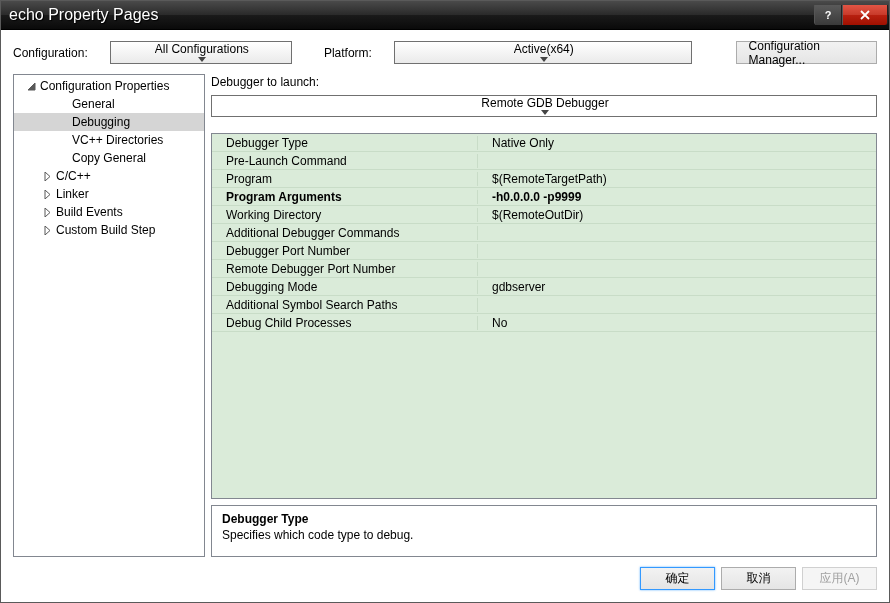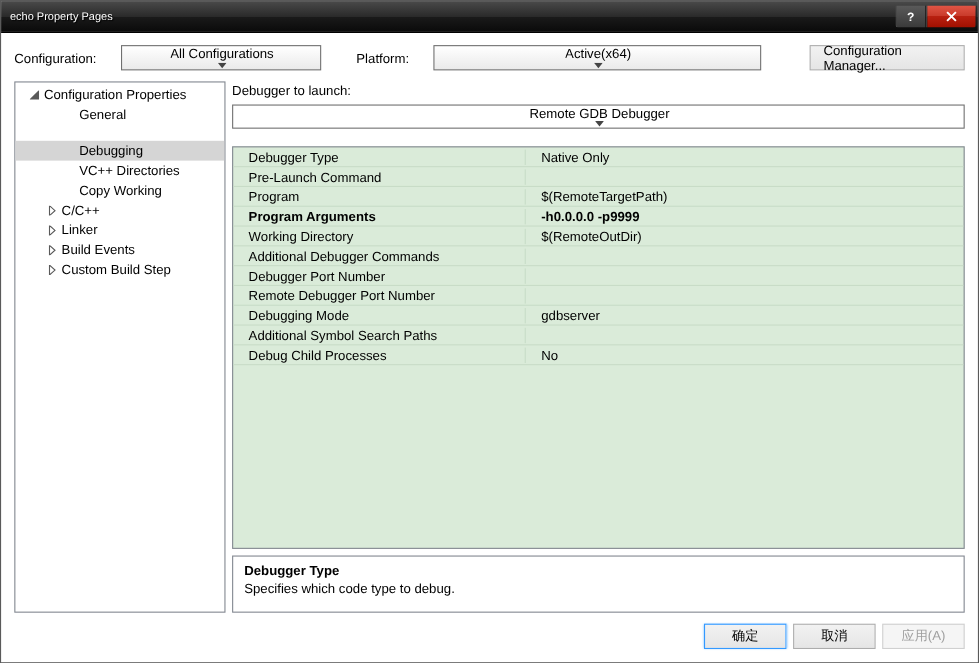--- a/index.html
+++ b/index.html
@@ -1,36 +1,36 @@
 <!DOCTYPE html>
 <html><head>
 <meta charset="utf-8">
 <style>
 * { box-sizing: border-box; margin: 0; padding: 0; }
 body { font-family: "Segoe UI", "Microsoft YaHei", Tahoma, sans-serif; font-size: 12px; background: #fff; width: 890px; height: 603px; overflow: hidden; }
 .window { width: 890px; height: 603px; border: 1px solid #5a5a5a; display: flex; flex-direction: column; background: #fff; }
 .titlebar { height: 29px; background: linear-gradient(to bottom, #4a4a4a 0%, #2a2a2a 50%, #1a1a1a 51%, #0a0a0a 100%); display: flex; align-items: center; padding: 0 0 0 8px; color: #fff; border-bottom: 1px solid #000; }
-.titlebar-title { flex: 1; font-size: 10px; text-shadow: 1px 1px 1px #000; }
+.titlebar-title { flex: 1; font-size: 16px; text-shadow: 1px 1px 1px #000; }
 .titlebar-btns { display: flex; height: 20px; gap: 0; margin-right: 1px; }
 .tbtn { width: 28px; height: 20px; display: flex; align-items: center; justify-content: center; color: #fff; font-size: 11px; border-left: 1px solid #555; border-right: 1px solid #222; background: linear-gradient(to bottom, #5a5a5a 0%, #3a3a3a 100%); cursor: default; }
 .tbtn.help { border-radius: 0 0 0 3px; }
 .tbtn.close { width: 46px; background: linear-gradient(to bottom, #e05545 0%, #c83a2a 49%, #b82010 50%, #a01000 100%); border-radius: 0 0 3px 0; font-size: 13px; font-weight: bold; }
 .tbtn svg { width: 12px; height: 12px; }
 .content { flex: 1; display: flex; flex-direction: column; padding: 11px 12px 12px 12px; }
 .toprow { display: flex; align-items: center; gap: 22px; margin-bottom: 10px; }
 .lbl { font-size: 12px; }
 .combo { height: 23px; border: 1px solid #707070; background: linear-gradient(to bottom, #fff, #eaeaea); display: flex; align-items: center; padding: 0 4px 0 6px; cursor: default; flex-direction: column; }
 .combo.flat { background: #fff; }
 .combo .txt { flex: 1; white-space: nowrap; overflow: hidden; }
 .combo .arrow { width: 16px; text-align: center; display: flex; align-items: center; justify-content: center; }
 .btn { height: 23px; border: 1px solid #acacac; background: linear-gradient(to bottom, #f2f2f2, #e5e5e5); padding: 0 12px; display: flex; align-items: center; cursor: default; }
 .main { flex: 1; display: flex; gap: 6px; min-height: 0; }
 .tree { width: 192px; border: 1px solid #828790; background: #fff; overflow: auto; padding-top: 2px; }
 .tree-row { display: flex; align-items: center; height: 18px; padding-left: 4px; cursor: default; }
-.tree-row.selected { background: #d5d5d5; margin-top: 15px; }
+.tree-row.selected { background: #d5d5d5; }
 .tree-tw { width: 14px; display: flex; align-items: center; justify-content: center; }
 .tree-tw svg { width: 9px; height: 9px; }
 .tree-label { padding-left: 2px; white-space: nowrap; }
 .right { flex: 1; display: flex; flex-direction: column; min-width: 0; }
 .launch-label { margin-bottom: 6px; margin-top: 1px; }
 .launch-combo { height: 22px; margin-bottom: 16px; }
 .gridwrap { flex: 1; border: 1px solid #828790; background: #daebd9; min-height: 0; overflow: hidden; }
 .grid { width: 100%; }
 .grid-row { display: flex; height: 18px; align-items: center; border-bottom: 1px solid #c8dcc7; }
 .grid-row.highlight .gcell { font-weight: bold; }
@@ -111,21 +111,21 @@
             <div class="tree-row selected">
               <span class="tree-tw" style="margin-left:38px;"></span>
               <span class="tree-label">Debugging</span>
             </div>
             <div class="tree-row">
               <span class="tree-tw" style="margin-left:38px;"></span>
               <span class="tree-label">VC++ Directories</span>
             </div>
             <div class="tree-row">
               <span class="tree-tw" style="margin-left:38px;"></span>
-              <span class="tree-label">Copy Working</span>
+              <span class="tree-label">Copy General</span>
             </div>
             <div class="tree-row">
               <span class="tree-tw" style="margin-left:22px;">
                 <svg viewBox="0 0 9 9">
                   <path d="M2 0 L7 4.5 L2 9 Z" fill="none" stroke="#595959"></path>
                 </svg>
               </span>
               <span class="tree-label">C/C++</span>
             </div>
             <div class="tree-row">

